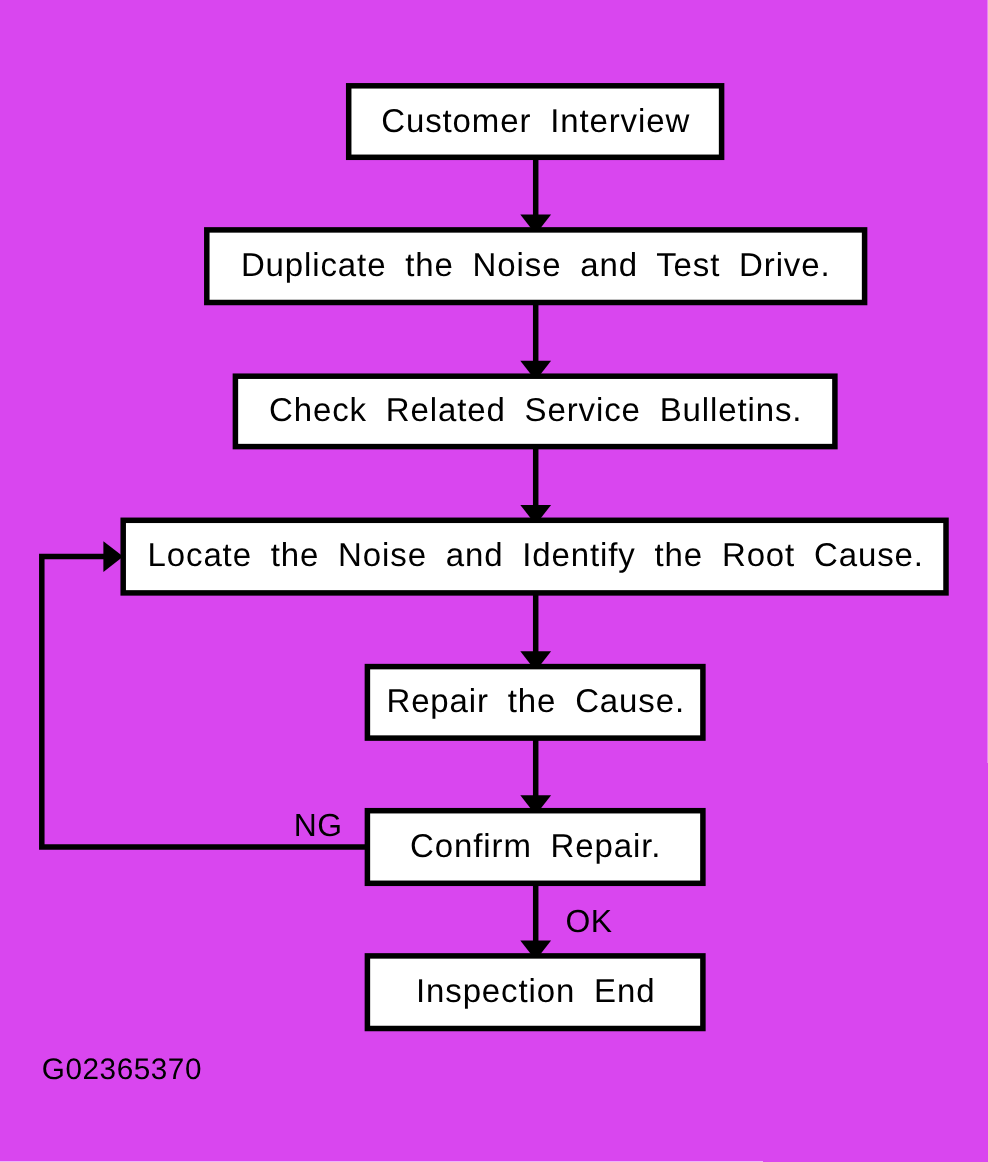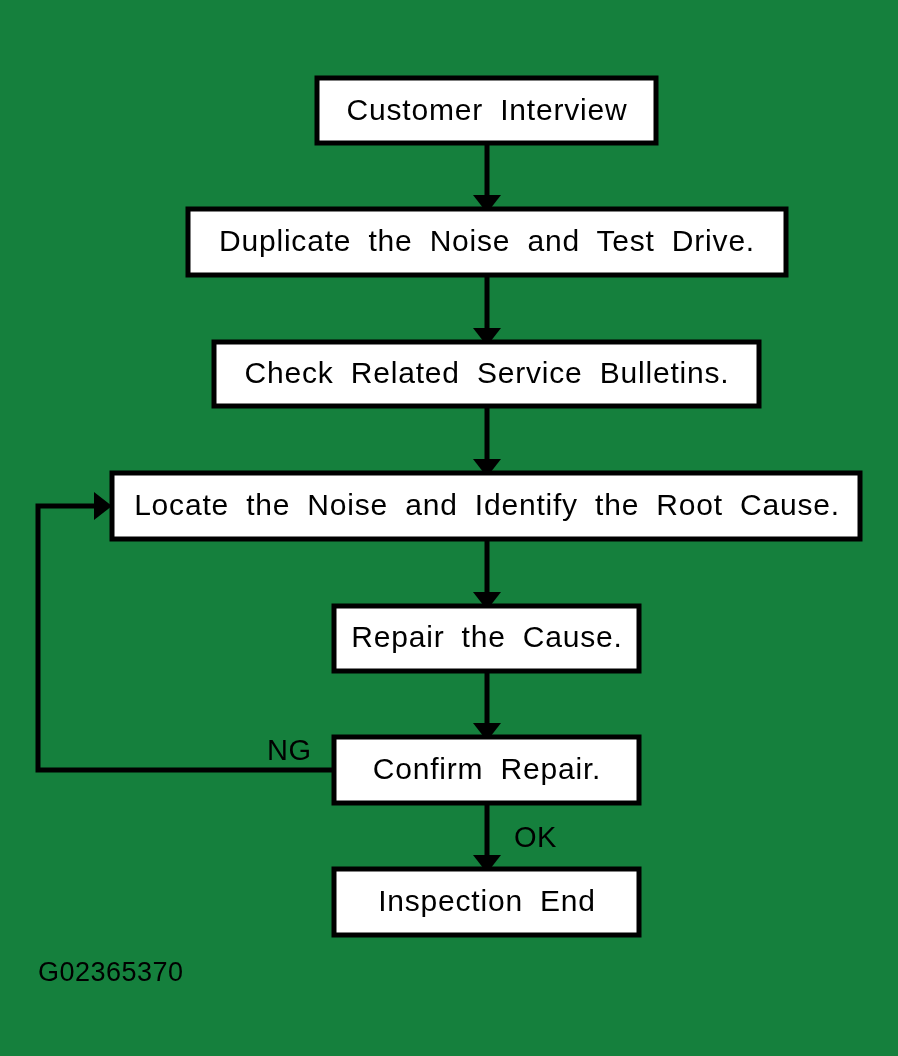--- a/index.html
+++ b/index.html
@@ -12,21 +12,21 @@
     width: 898px;
     height: 1056px;
     font-family: "Liberation Sans", sans-serif;
     color: #000000;
     overflow: hidden;
   }
   #flowchart-root {
     position: relative;
     width: 898px;
     height: 1056px;
-    background: #15803d;
+    background: #d946ef;
   }
   svg#flow-svg {
     display: block;
     width: 898px;
     height: 1056px;
   }
   .node-box {
     fill: #ffffff;
     stroke: #000000;
     stroke-width: 5;

